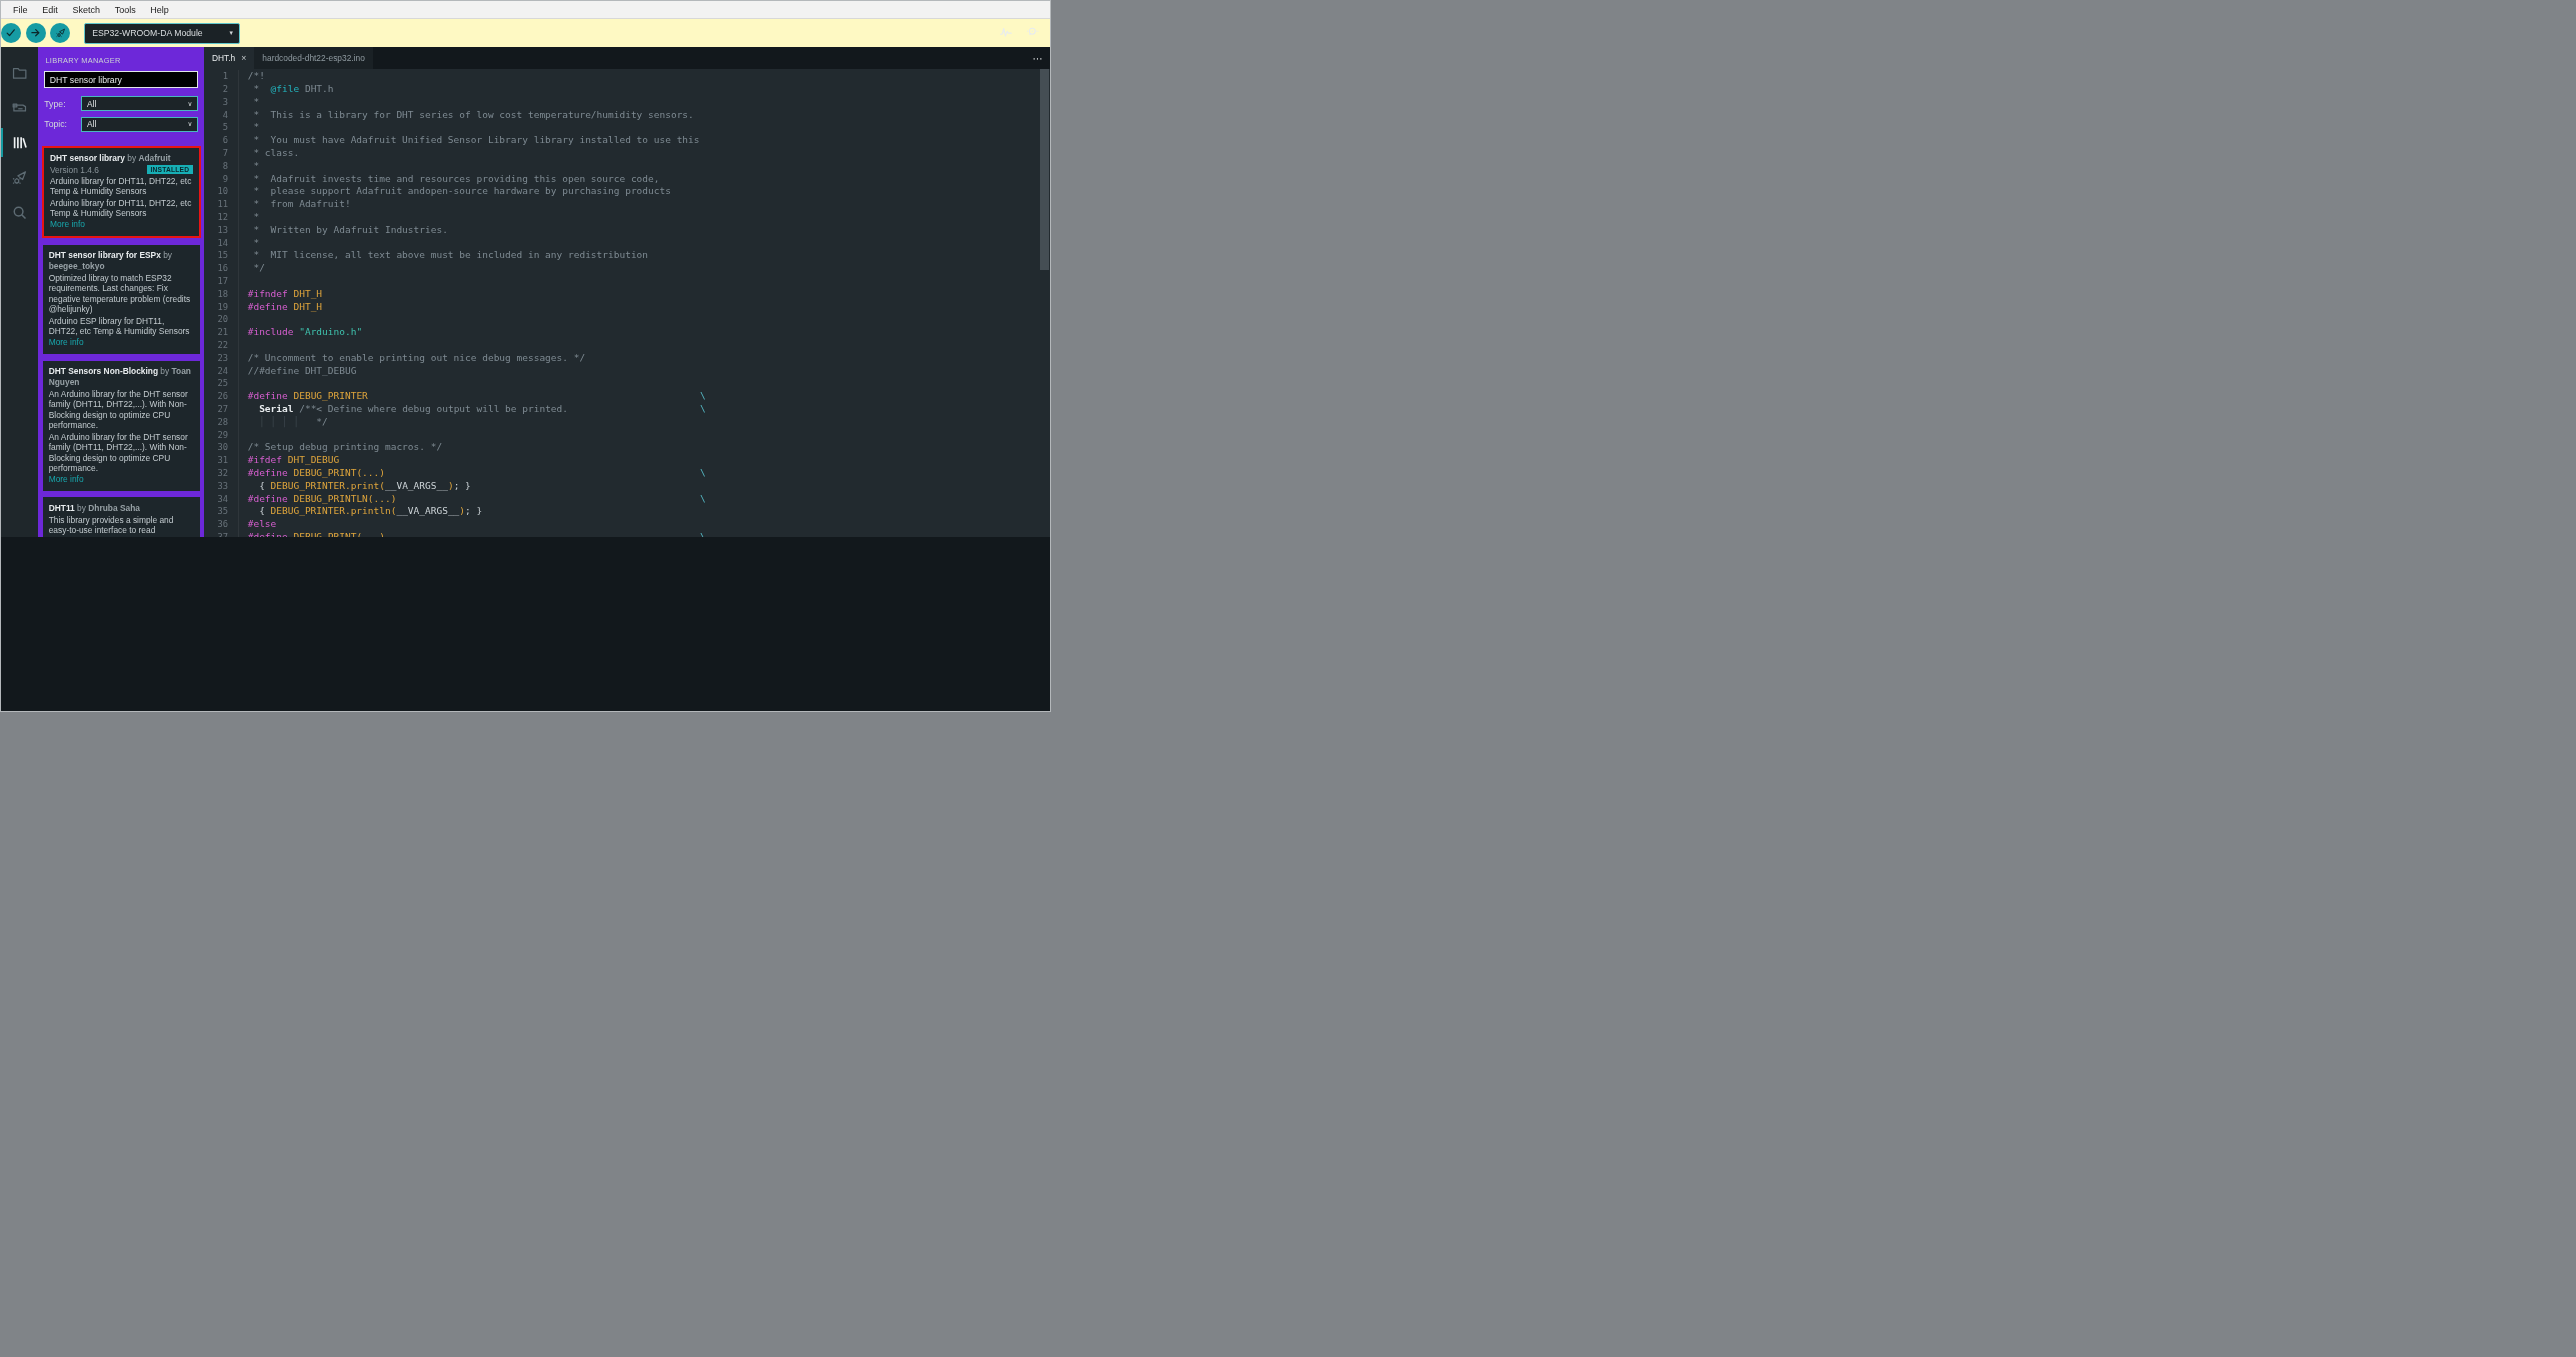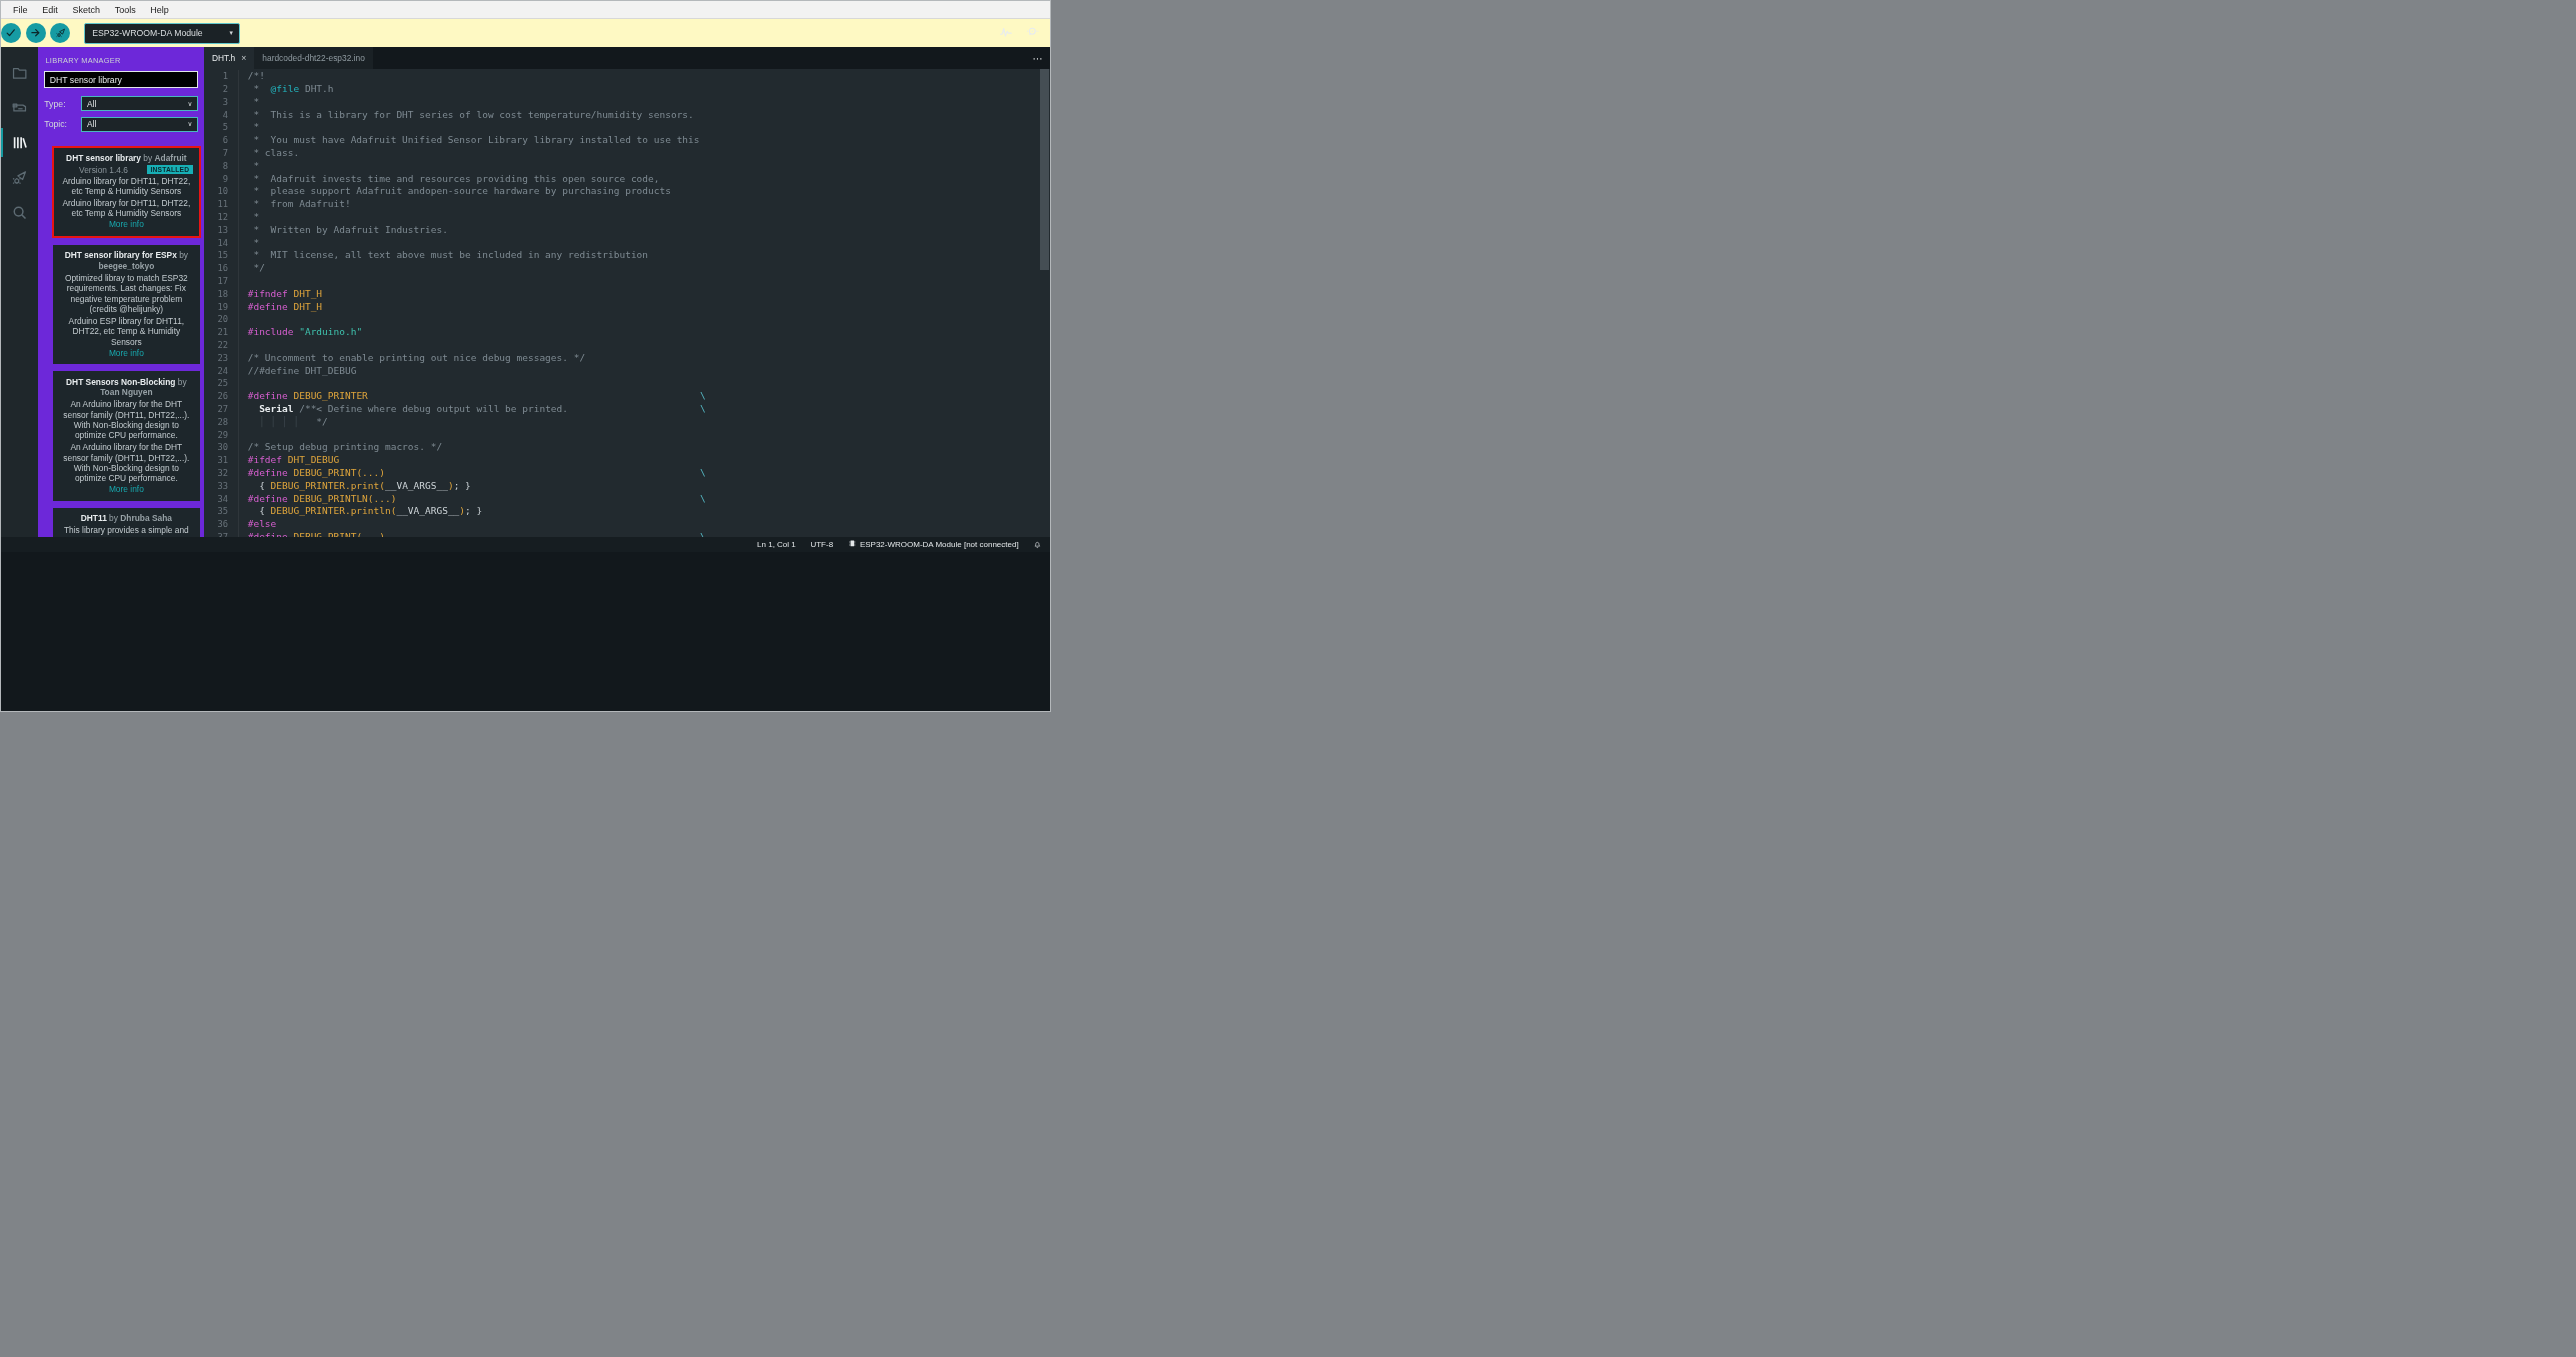--- a/index.html
+++ b/index.html
@@ -68,21 +68,21 @@
   }
   .filters{ margin:8px 0 4px 0; }
   .filter-row{ display:flex; align-items:center; margin:0 6px 6px 1.3px; }
   .filter-label{ width:42px; color:#d4d9db; font-size:8.7px; padding-left:5px; }
   .filter-select{
     flex:1; height:14.7px; background:#1c2428; border:0.7px solid #49b8be;
     display:flex; align-items:center; padding:0 4.7px; color:#e2e5e6; font-size:8.4px;
   }
   .filter-select .sel-val{ flex:1; }
   .filter-select .chev{ color:#d8dcde; font-size:6.7px; }
-  .lib-list{ flex:1; overflow:hidden; padding:4px 4px 0 14px;text-align:center; }
+  .lib-list{ flex:1; overflow:hidden; padding:4px 4px 0 4px; }
   .lib-card{
     background:#1d262b; margin:0 0 6.7px 0.7px; padding:5.4px 6px 6px 6px;
   }
   .lib-card.hl{ box-shadow:0 0 0 2px #e81414; margin:2px 1.3px 8.7px 2px; }
   .lib-title{ font-size:8.4px; line-height:10.7px; color:#e8ecee; }
   .lib-title .t-name{ font-weight:bold; }
   .lib-title .t-by{ color:#97a1a6; }
   .lib-title .t-author{ color:#97a1a6; font-weight:bold; }
   .lib-verrow{ display:flex; align-items:center; margin-top:0.7px; }
   .lib-version{ color:#8b959b; font-size:8.4px; flex:1; }
@@ -315,32 +315,15 @@
           <div class="code-line"><span class="ln">33</span><span class="lc"><span class="tx">  { </span><span class="mc">DEBUG_PRINTER.print(</span><span class="tx">__VA_ARGS__</span><span class="mc">)</span><span class="tx">; }</span></span></div>
           <div class="code-line"><span class="ln">34</span><span class="lc"><span class="pp">#define</span><span class="tx"> </span><span class="mc">DEBUG_PRINTLN(...)</span><span class="bs">\</span></span></div>
           <div class="code-line"><span class="ln">35</span><span class="lc"><span class="tx">  { </span><span class="mc">DEBUG_PRINTER.println(</span><span class="tx">__VA_ARGS__</span><span class="mc">)</span><span class="tx">; }</span></span></div>
           <div class="code-line"><span class="ln">36</span><span class="lc"><span class="pp">#else</span></span></div>
           <div class="code-line"><span class="ln">37</span><span class="lc"><span class="pp">#define</span><span class="tx"> </span><span class="mc">DEBUG_PRINT(...)</span><span class="bs">\</span></span></div>
           <div class="scroll-thumb"></div>
         </div>
     </div>
   </div>
 
-  <div class="status-bar">
-    <span class="sb-item">Ln 1, Col 1</span>
-    <span class="sb-item">UTF-8</span>
-    <span class="sb-item">
-      <span id="chipIconSlot"><svg viewBox="0 0 24 24" fill="currentColor" stroke="none">
-            <rect x="7" y="4" width="10" height="16" rx="1"></rect>
-            <path d="M4 6h2v1.6H4zM4 9.4h2V11H4zM4 12.8h2v1.6H4zM4 16.2h2v1.6H4zM18 6h2v1.6h-2zM18 9.4h2V11h-2zM18 12.8h2v1.6h-2zM18 16.2h2v1.6h-2z"></path>
-          </svg></span>
-      <span>ESP32-WROOM-DA Module [not connected]</span>
-    </span>
-    <span class="sb-item" id="bellIconSlot">
-        <svg viewBox="0 0 24 24" fill="none" stroke="currentColor" stroke-width="1.8" stroke-linejoin="round">
-          <path d="M5.5 17h13c-1.6-1.6-2.2-3.2-2.2-5.4 0-3.1-1.6-5.1-4.3-5.1s-4.3 2-4.3 5.1c0 2.2-.6 3.8-2.2 5.4z"></path>
-          <path d="M10.3 19.3a1.7 1.7 0 003.4 0"></path>
-        </svg>
-      </span>
-  </div>
 
 </div>
 
 
 </body></html>

